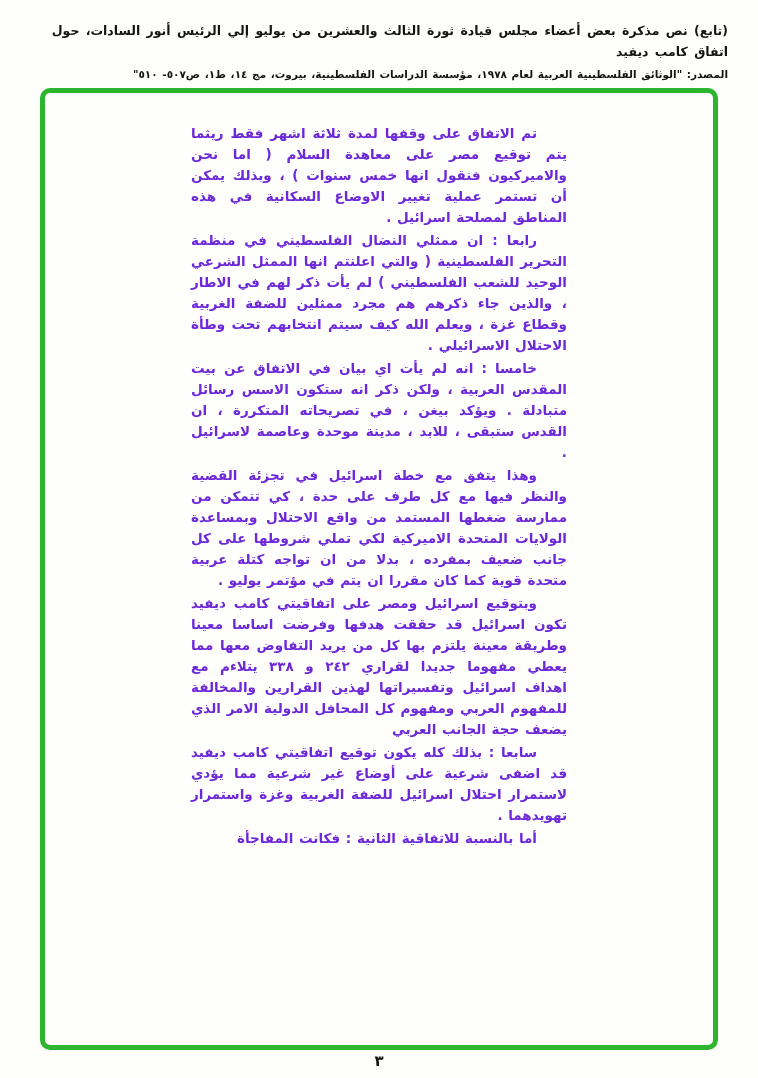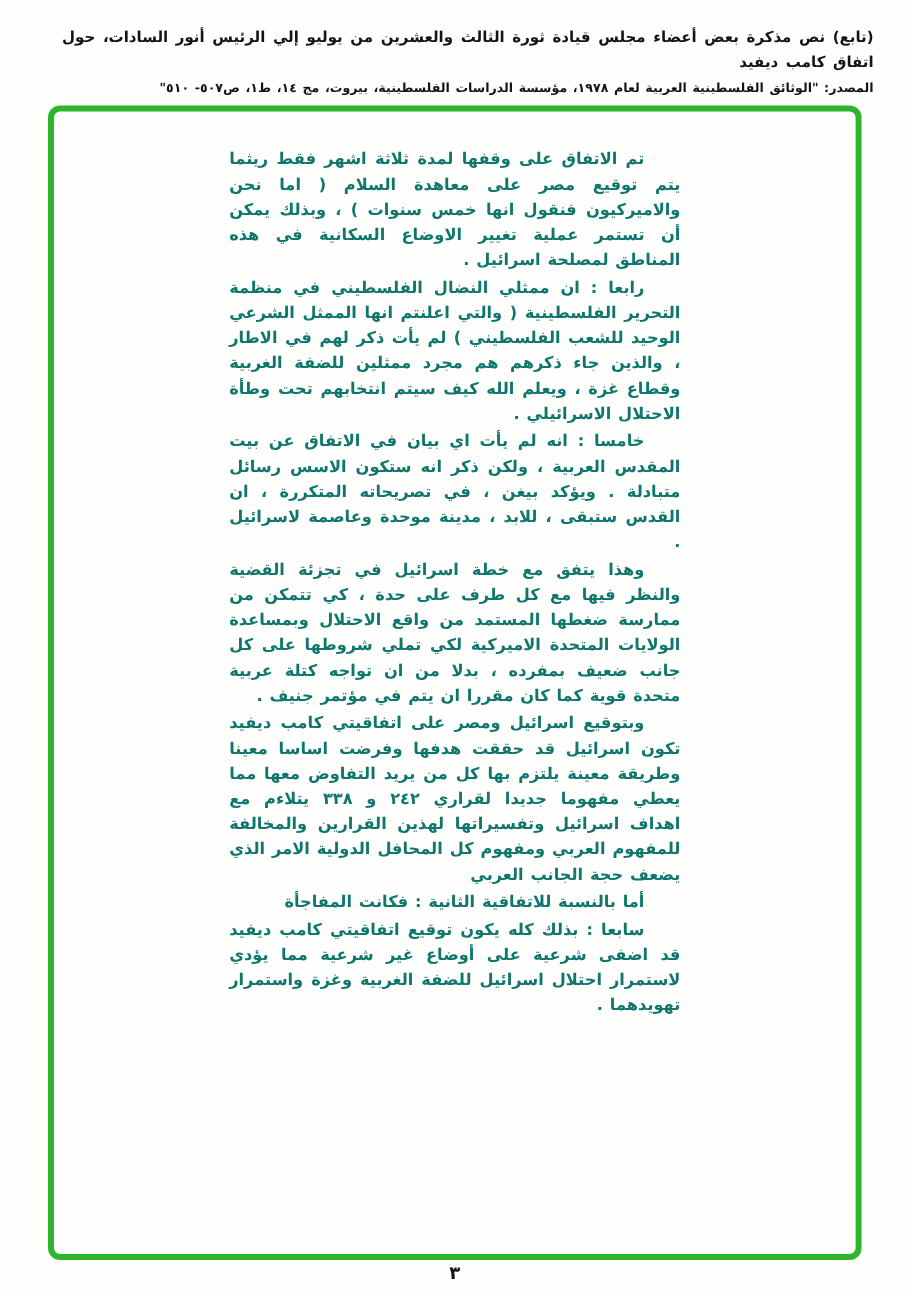--- a/index.html
+++ b/index.html
@@ -42,21 +42,21 @@
     background: #fefefc;
     overflow: hidden;
   }
   .text-col {
     direction: rtl;
     text-align: justify;
     padding: 30px 146px 0 146px;
     font-size: 13.5px;
     font-weight: bold;
     line-height: 21px;
-    color: #0f766e;
+    color: #6d28d9;
     word-spacing: 1px;
   }
   .text-col p {
     margin: 0 0 2px 0;
     text-indent: 30px;
   }
   .page-number {
     position: absolute;
     bottom: 8px; left: 0; right: 0;
     text-align: center;
@@ -73,22 +73,22 @@
   <header class="doc-header">
     <div class="h1">(تابع)  نص مذكرة بعض أعضاء مجلس قيادة ثورة الثالث والعشرين من يوليو إلي الرئيس أنور السادات، حول اتفاق كامب ديفيد</div>
     <div class="h2">المصدر: "الوثائق الفلسطينية العربية لعام ١٩٧٨، مؤسسة الدراسات الفلسطينية، بيروت، مج ١٤، ط١، ص٥٠٧- ٥١٠"</div>
   </header>
 
   <div class="frame" style="border-color: rgb(45, 181, 45);">
     <div class="text-col">
       <p>تم الاتفاق على وقفها لمدة ثلاثة اشهر فقط ريثما يتم توقيع مصر على معاهدة السلام ( اما نحن والاميركيون فنقول انها خمس سنوات ) ، وبذلك يمكن أن تستمر عملية تغيير الاوضاع السكانية في هذه المناطق لمصلحة اسرائيل .</p>
       <p>رابعا : ان ممثلي النضال الفلسطيني في منظمة التحرير الفلسطينية ( والتي اعلنتم انها الممثل الشرعي الوحيد للشعب الفلسطيني ) لم يأت ذكر لهم في الاطار ، والذين جاء ذكرهم هم مجرد ممثلين للضفة الغربية وقطاع غزة ، ويعلم الله كيف سيتم انتخابهم تحت وطأة الاحتلال الاسرائيلي .</p>
       <p>خامسا : انه لم يأت اي بيان في الاتفاق عن بيت المقدس العربية ، ولكن ذكر انه ستكون الاسس رسائل متبادلة . ويؤكد بيغن ، في تصريحاته المتكررة ، ان القدس ستبقى ، للابد ، مدينة موحدة وعاصمة لاسرائيل .</p>
-      <p>وهذا يتفق مع خطة اسرائيل في تجزئة القضية والنظر فيها مع كل طرف على حدة ، كي تتمكن من ممارسة ضغطها المستمد من واقع الاحتلال وبمساعدة الولايات المتحدة الاميركية لكي تملي شروطها على كل جانب ضعيف بمفرده ، بدلا من ان تواجه كتلة عربية متحدة قوية كما كان مقررا ان يتم في مؤتمر جنيف .</p>
+      <p>وهذا يتفق مع خطة اسرائيل في تجزئة القضية والنظر فيها مع كل طرف على حدة ، كي تتمكن من ممارسة ضغطها المستمد من واقع الاحتلال وبمساعدة الولايات المتحدة الاميركية لكي تملي شروطها على كل جانب ضعيف بمفرده ، بدلا من ان تواجه كتلة عربية متحدة قوية كما كان مقررا ان يتم في مؤتمر يوليو .</p>
       <p>وبتوقيع اسرائيل ومصر على اتفاقيتي كامب ديفيد تكون اسرائيل قد حققت هدفها وفرضت اساسا معينا وطريقة معينة يلتزم بها كل من يريد التفاوض معها مما يعطي مفهوما جديدا لقراري ٢٤٢ و ٣٣٨ يتلاءم مع اهداف اسرائيل وتفسيراتها لهذين القرارين والمخالفة للمفهوم العربي ومفهوم كل المحافل الدولية الامر الذي يضعف حجة الجانب العربي</p>
+      <p>سابعا : بذلك كله يكون توقيع اتفاقيتي كامب ديفيد قد اضفى شرعية على أوضاع غير شرعية مما يؤدي لاستمرار احتلال اسرائيل للضفة الغربية وغزة واستمرار تهويدهما .</p>
       <p>أما بالنسبة للاتفاقية الثانية : فكانت المفاجأة</p>
-      <p>سابعا : بذلك كله يكون توقيع اتفاقيتي كامب ديفيد قد اضفى شرعية على أوضاع غير شرعية مما يؤدي لاستمرار احتلال اسرائيل للضفة الغربية وغزة واستمرار تهويدهما .</p>
     </div>
   </div>
 
   <div class="page-number">٣</div>
 
 </div>
 
 </body></html>

